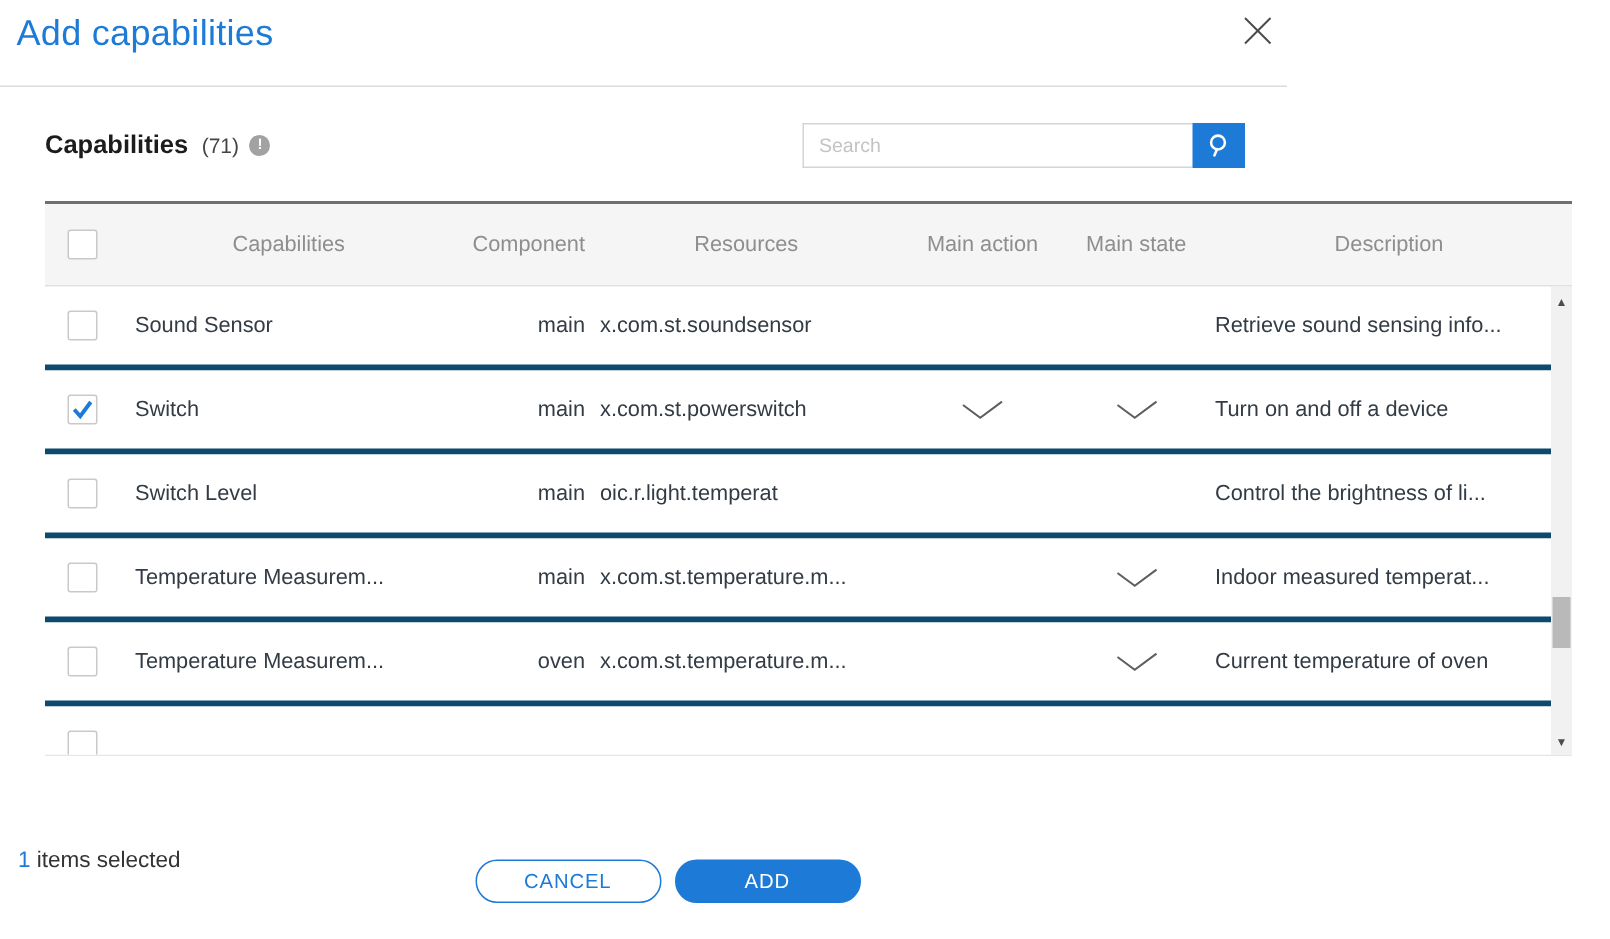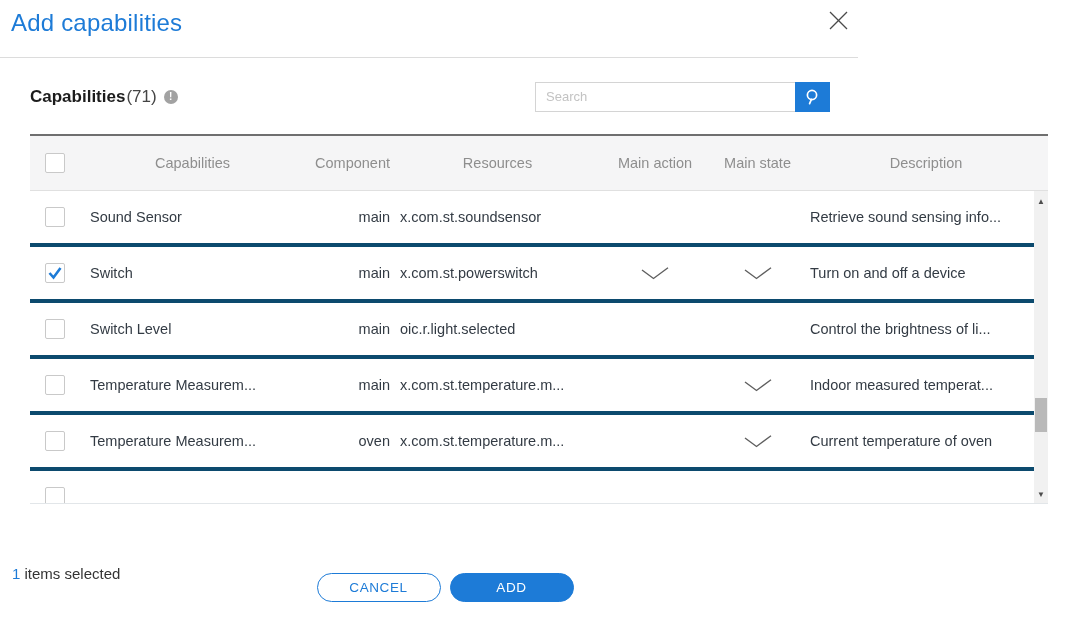--- a/index.html
+++ b/index.html
@@ -12,21 +12,21 @@
                  color:#1d7bd7; letter-spacing:0.2px; }
   .close-btn { position:absolute; right:7px; top:7px; width:26px; height:26px;
                display:flex; align-items:center; justify-content:center; cursor:pointer; }
   .hdr-divider { position:absolute; left:0; right:0; top:57px; height:1px; background:#dcdcdc; }
 
   
   .toolbar { position:absolute; left:30px; right:28px; top:81px; height:31px;
              display:flex; align-items:center; justify-content:space-between; }
   .section-ttl { display:flex; align-items:center; }
   .section-ttl .name { font-size:17px; font-weight:bold; color:#1c1c1c; }
-  .section-ttl .count { font-size:17px; color:#444; margin-left:1px; }
+  .section-ttl .count { font-size:14px; color:#444; margin-left:9px; }
   .info-badge { width:14px; height:14px; border-radius:50%; background:#a2a2a2; color:#fff;
                 font-size:10px; font-weight:bold; display:flex; align-items:center;
                 justify-content:center; margin-left:7px; line-height:1; }
   .search-wrap { display:flex; align-items:stretch; height:30px;margin-left:26px; }
   .search-wrap input { width:260px; height:30px; border:1px solid #d4d4d4; border-right:none;
                        padding:0 10px; font-size:13px; color:#333; outline:none;
                        font-family:"Liberation Sans", sans-serif; }
   .search-wrap input::placeholder { color:#c3c3c3; }
   .search-btn { width:35px; height:30px; border:none; background:#1d7bd7; display:flex;
                 align-items:center; justify-content:center; cursor:pointer; }
@@ -157,21 +157,21 @@
           </div>
           <div class="c-desc">Turn on and off a device</div>
         </div>
 
         <div class="trow">
           <div class="c-check">
               <span class="cbx"></span>
             </div>
           <div class="c-cap">Switch Level</div>
           <div class="c-comp">main</div>
-          <div class="c-res">oic.r.light.selected</div>
+          <div class="c-res">oic.r.light.temperat</div>
           <div class="c-act"></div>
           <div class="c-state"></div>
           <div class="c-desc">Control the brightness of li...</div>
         </div>
 
         <div class="trow">
           <div class="c-check">
               <span class="cbx"></span>
             </div>
           <div class="c-cap">Temperature Measurem...</div>

